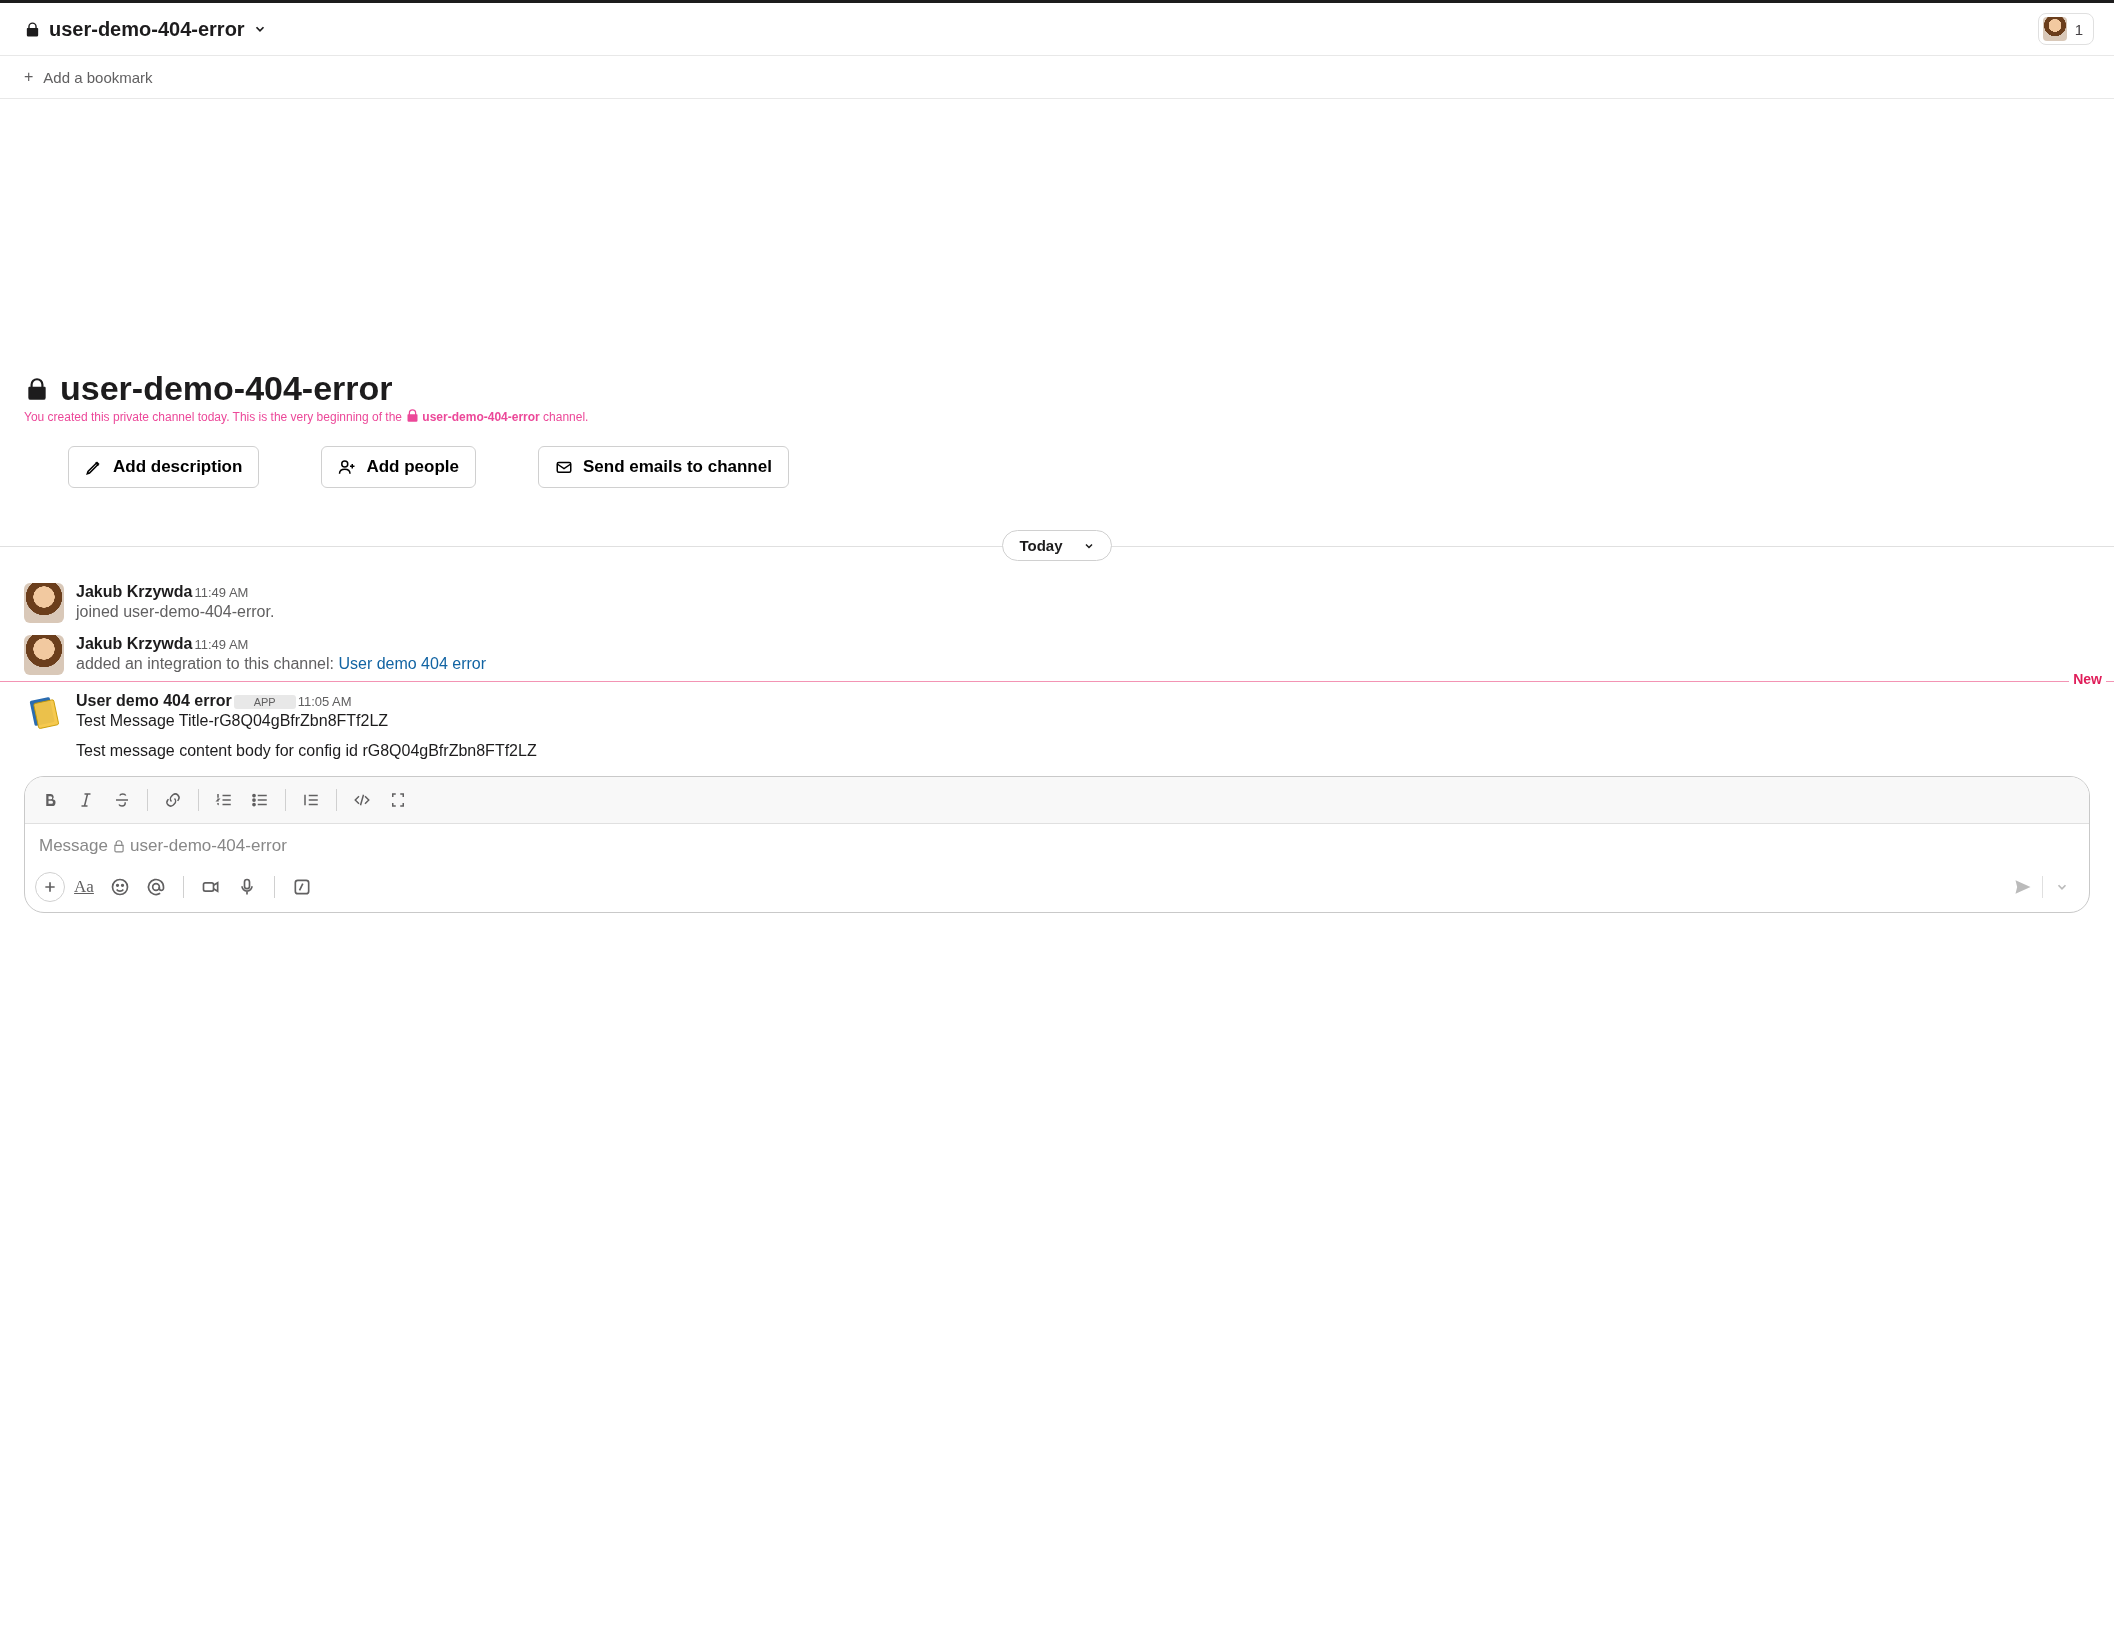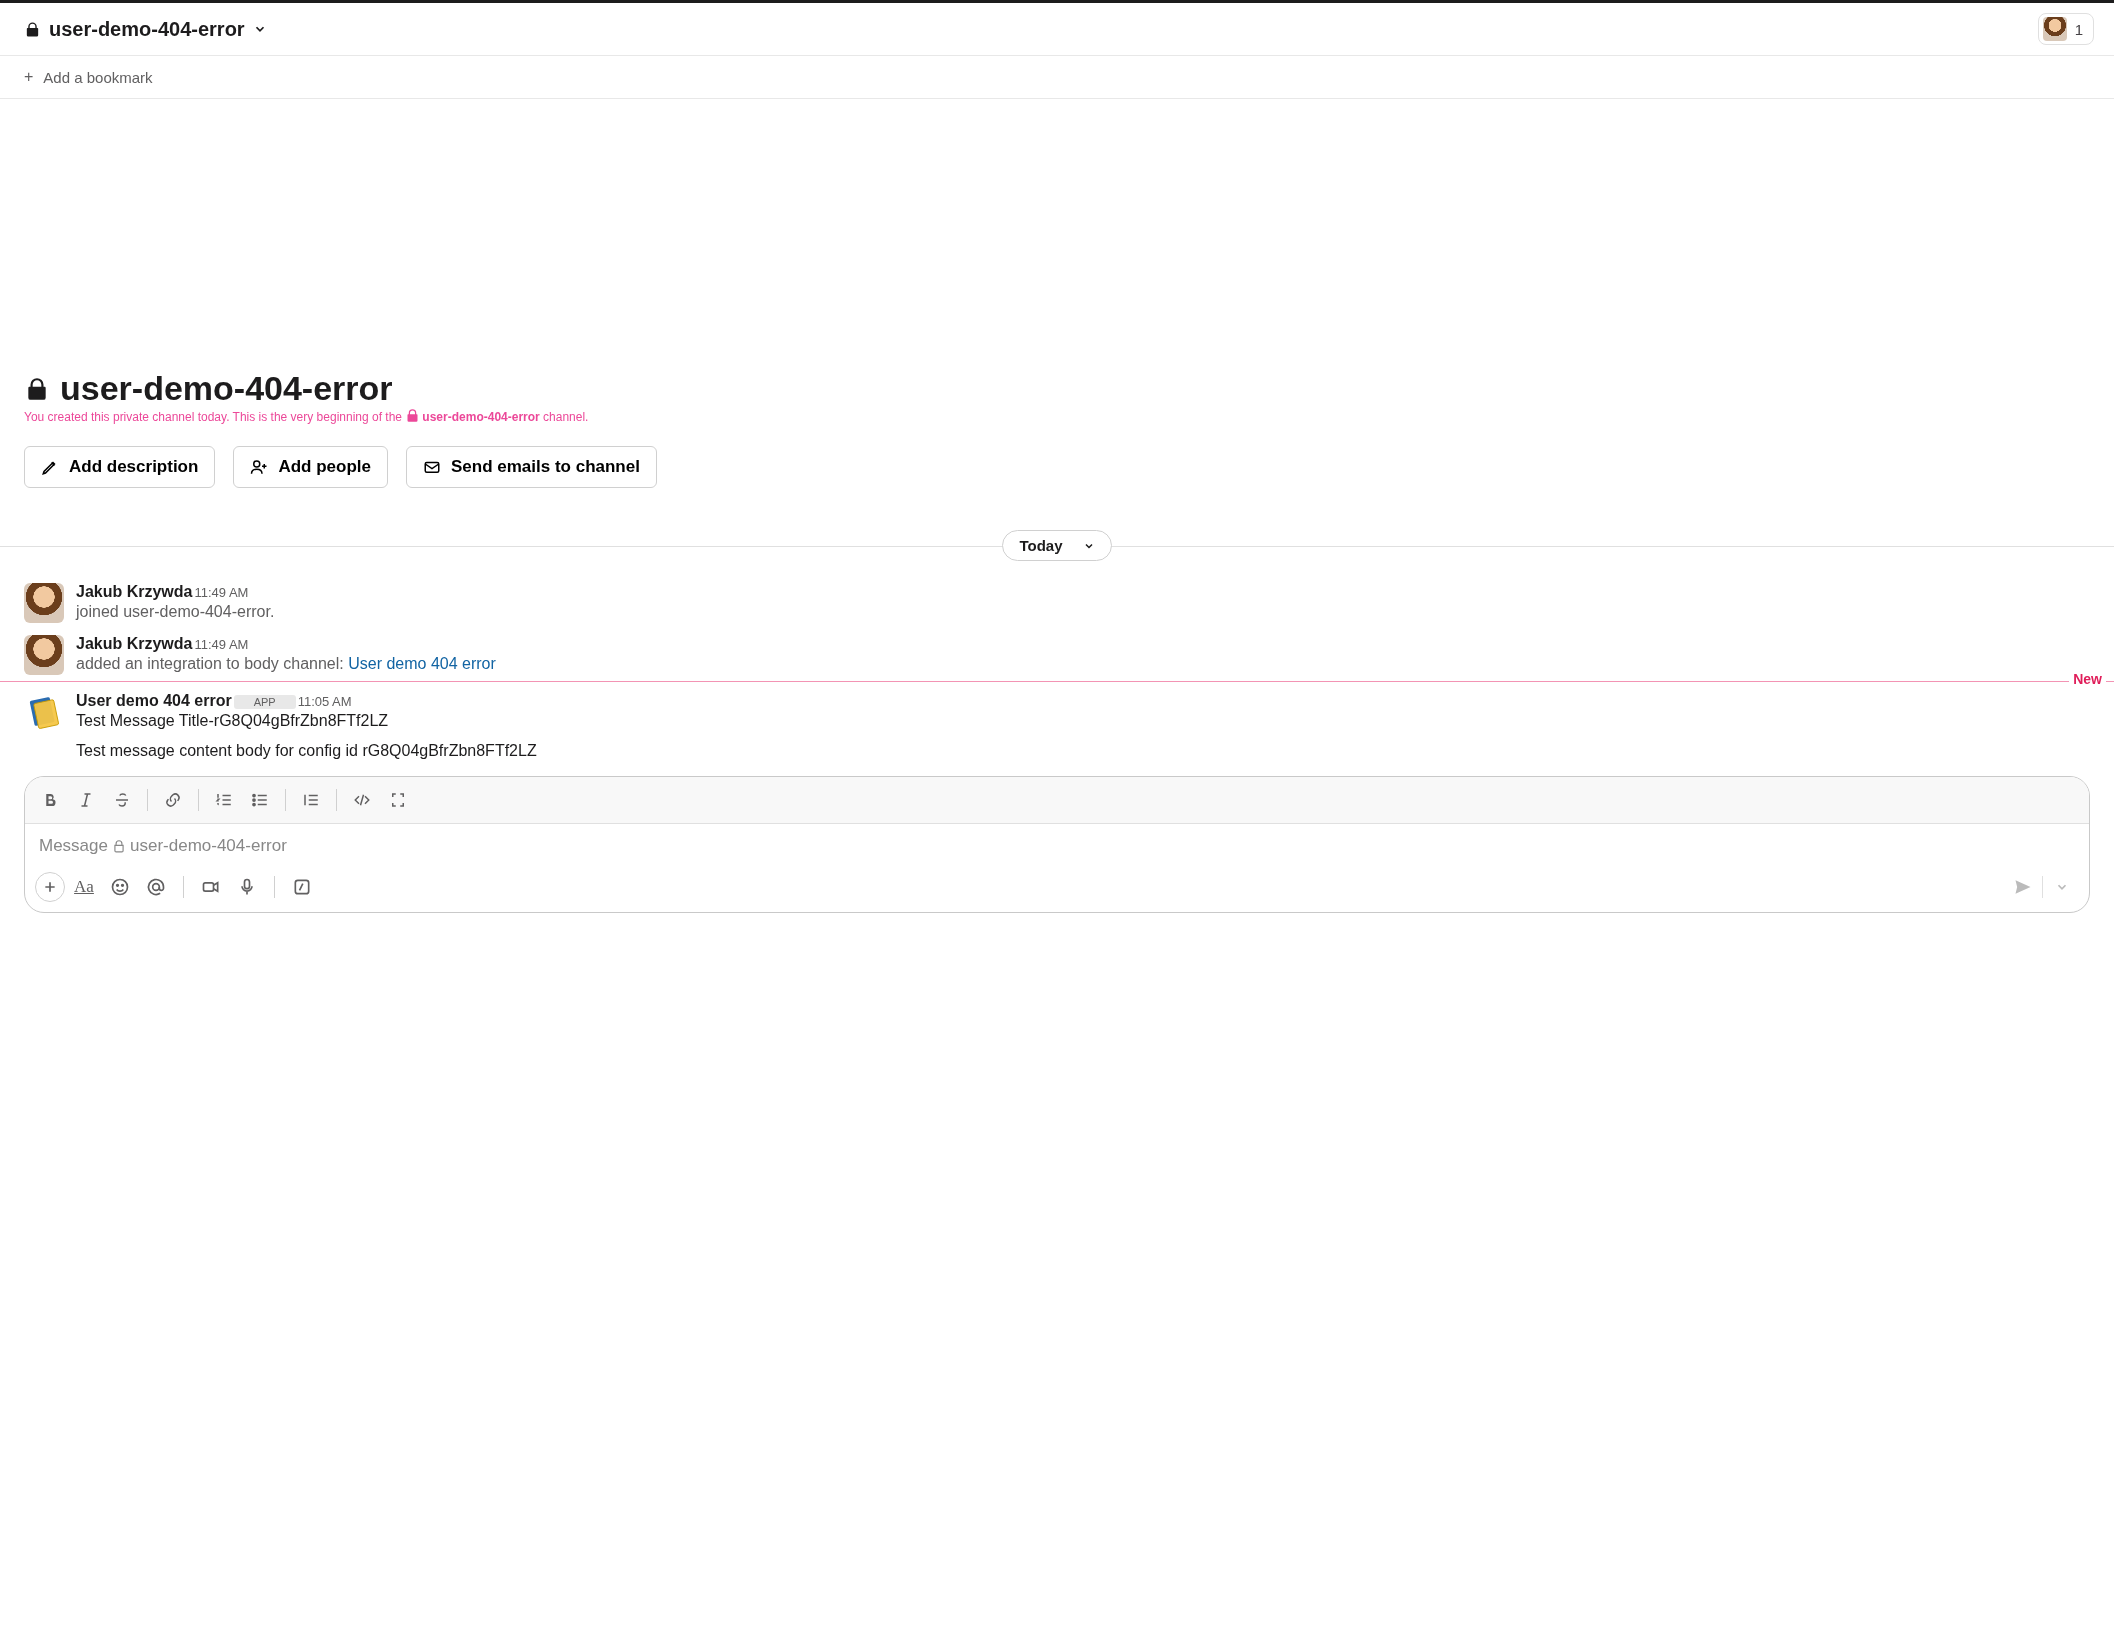--- a/index.html
+++ b/index.html
@@ -96,20 +96,21 @@
     display: flex;
     align-items: center;
     gap: 10px;
     padding: 10px 16px;
     border: 1px solid #d0d0d0;
     background: #fff;
     border-radius: 6px;
     font-size: 17px;
     font-weight: 700;
     cursor: pointer;
+    margin-left: 44px;
   }
   .intro-btn svg { width: 18px; height: 18px; }
 
   
   .date-divider-wrap { position: relative; margin-top: 24px; }
   .date-divider-line {
     position: absolute; left:0; right:0; top: 50%;
     height:1px; background:#e0e0e0;
   }
   .date-pill {
@@ -298,21 +299,21 @@
     </div>
 
     <div class="msg">
       <div class="msg-avatar avatar-face"></div>
       <div class="msg-body">
         <div class="msg-header-row">
           <span class="msg-author">Jakub Krzywda</span>
           <span class="msg-time">11:49 AM</span>
         </div>
         <div class="msg-text secondary">
-          <span>added an integration to body channel: </span><a href="#" class="link">User demo 404 error</a>
+          <span>added an integration to this channel: </span><a href="#" class="link">User demo 404 error</a>
         </div>
       </div>
     </div>
 
     <div class="new-divider">
       <div class="line"></div>
       <div class="label">New</div>
     </div>
 
     <div class="msg">

